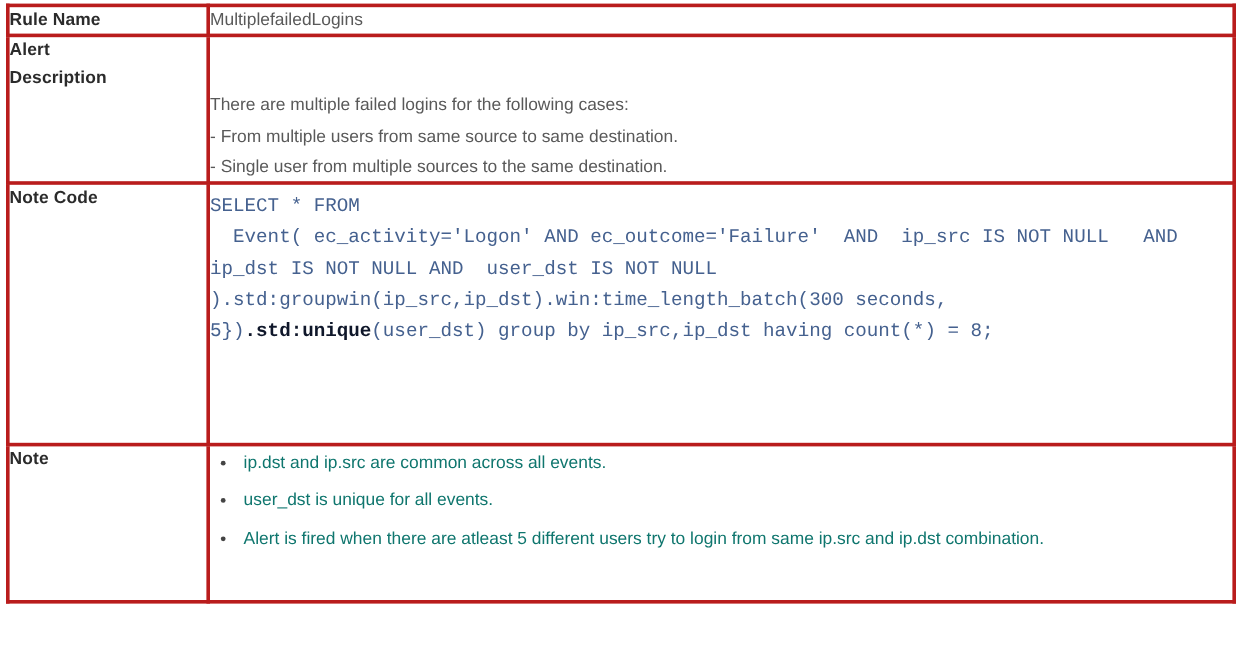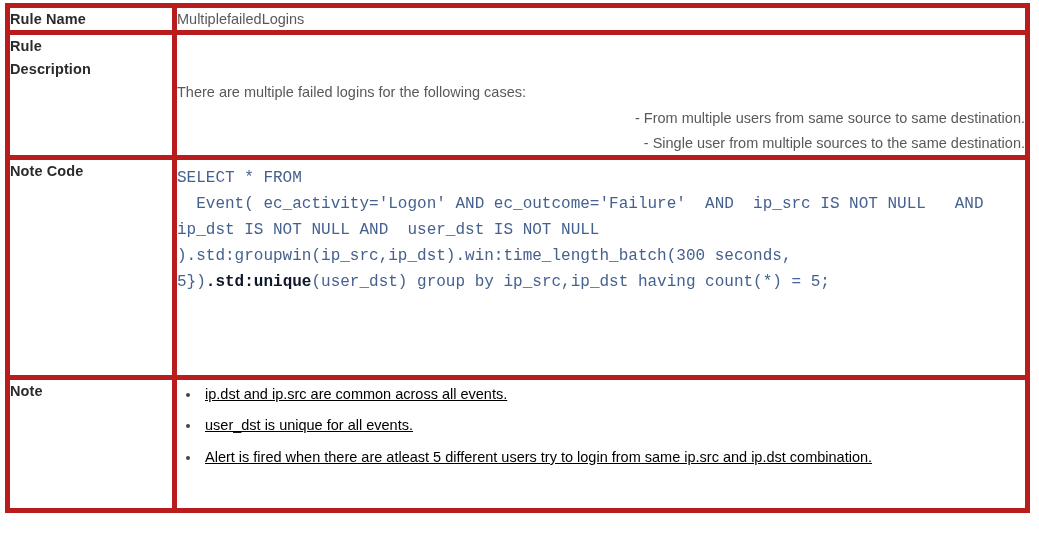--- a/index.html
+++ b/index.html
@@ -22,21 +22,21 @@
   table.rule-table {
     position: absolute;
     left: 5px;
     top: 3px;
     width: 1025px;
     border-collapse: collapse;
     table-layout: fixed;
     background: #ffffff;
   }
   table.rule-table td {
-    border: 5px solid #b91c1c;
+    border: 3px solid #b91c1c;
     vertical-align: top;
     padding: 0;
   }
   td.label-cell {
     width: 167px;
     padding: 11px 0 11px 13px;
     font-size: 14.5px;
     font-weight: bold;
     color: #2b2b2b;
     line-height: 1.55;
@@ -47,46 +47,45 @@
     font-size: 14.5px;
     color: #595959;
     line-height: 1.55;
   }
   .row-name td { height: 19px; }
   .row-desc td { height: 87px; }
   .row-code td { height: 215px; }
   .row-note td { height: 128px; margin-left: 20px; }
 
   .desc-line { display: block; white-space: nowrap; margin-top: 46px; }
-  .desc-line + .desc-line { margin-top: 3px; text-align: right; }
+  .desc-line + .desc-line { margin-top: 3px; }
 
   .code-block {
     margin: 6px 0 0 0;
     font-family: "Liberation Mono", "DejaVu Sans Mono", monospace;
     font-size: 16px;
     line-height: 1.62;
     color: #45618f;
     white-space: pre-wrap;
     word-break: normal;
     letter-spacing: 0px;
   }
   .code-block b { font-weight: bold; color: #0f172a; }
 
   ul.note-list {
     margin: 3px 0 0 0;
     padding-left: 24px;
     list-style: disc outside;
   }
   ul.note-list li {
     font-size: 14.5px;
-    color: #000000;
+    color: #0f766e;
     line-height: 1.55;
     margin-bottom: 9px;
     padding-left: 4px;
-    text-decoration: underline;
   }
   ul.note-list li::marker { color: #444444; font-size: 14px; }
   ul.note-list li:last-child { margin-bottom: 0; max-width: 700px; }
 </style>
 </head>
 <body>
 
 <div class="sheet">
 
   <table class="rule-table">
@@ -96,35 +95,35 @@
       </colgroup>
     <tbody>
 
       <tr class="row-name">
         <td class="label-cell">Rule Name</td>
         <td class="value-cell">MultiplefailedLogins</td>
       </tr>
 
       <tr class="row-desc">
         <td class="label-cell">
-          <span>Rule</span><br>
+          <span>Alert</span><br>
           <span>Description</span>
         </td>
         <td class="value-cell">
           <span class="desc-line">There are multiple failed logins for the following cases:</span>
           <span class="desc-line">- From multiple users from same source to same destination.</span>
           <span class="desc-line">- Single user from multiple sources to the same destination.</span>
         </td>
       </tr>
 
       <tr class="row-code">
         <td class="label-cell">Note Code</td>
         <td class="value-cell">
           <div class="code-block"><span>SELECT * FROM
-  Event( ec_activity='Logon' AND ec_outcome='Failure'  AND  ip_src IS NOT NULL   AND  ip_dst IS NOT NULL AND  user_dst IS NOT NULL ).std:groupwin(ip_src,ip_dst).win:time_length_batch(300 seconds, 5})</span><b>.std:unique</b><span>(user_dst) group by ip_src,ip_dst having count(*) = 5;</span></div>
+  Event( ec_activity='Logon' AND ec_outcome='Failure'  AND  ip_src IS NOT NULL   AND  ip_dst IS NOT NULL AND  user_dst IS NOT NULL ).std:groupwin(ip_src,ip_dst).win:time_length_batch(300 seconds, 5})</span><b>.std:unique</b><span>(user_dst) group by ip_src,ip_dst having count(*) = 8;</span></div>
         </td>
       </tr>
 
       <tr class="row-note">
         <td class="label-cell">Note</td>
         <td class="value-cell">
           <ul class="note-list">
             <li>ip.dst and ip.src are common across all events.</li>
             <li>user_dst is unique for all events.</li>
             <li>Alert is fired when there are atleast 5 different users try to login from same ip.src and ip.dst combination.</li>

